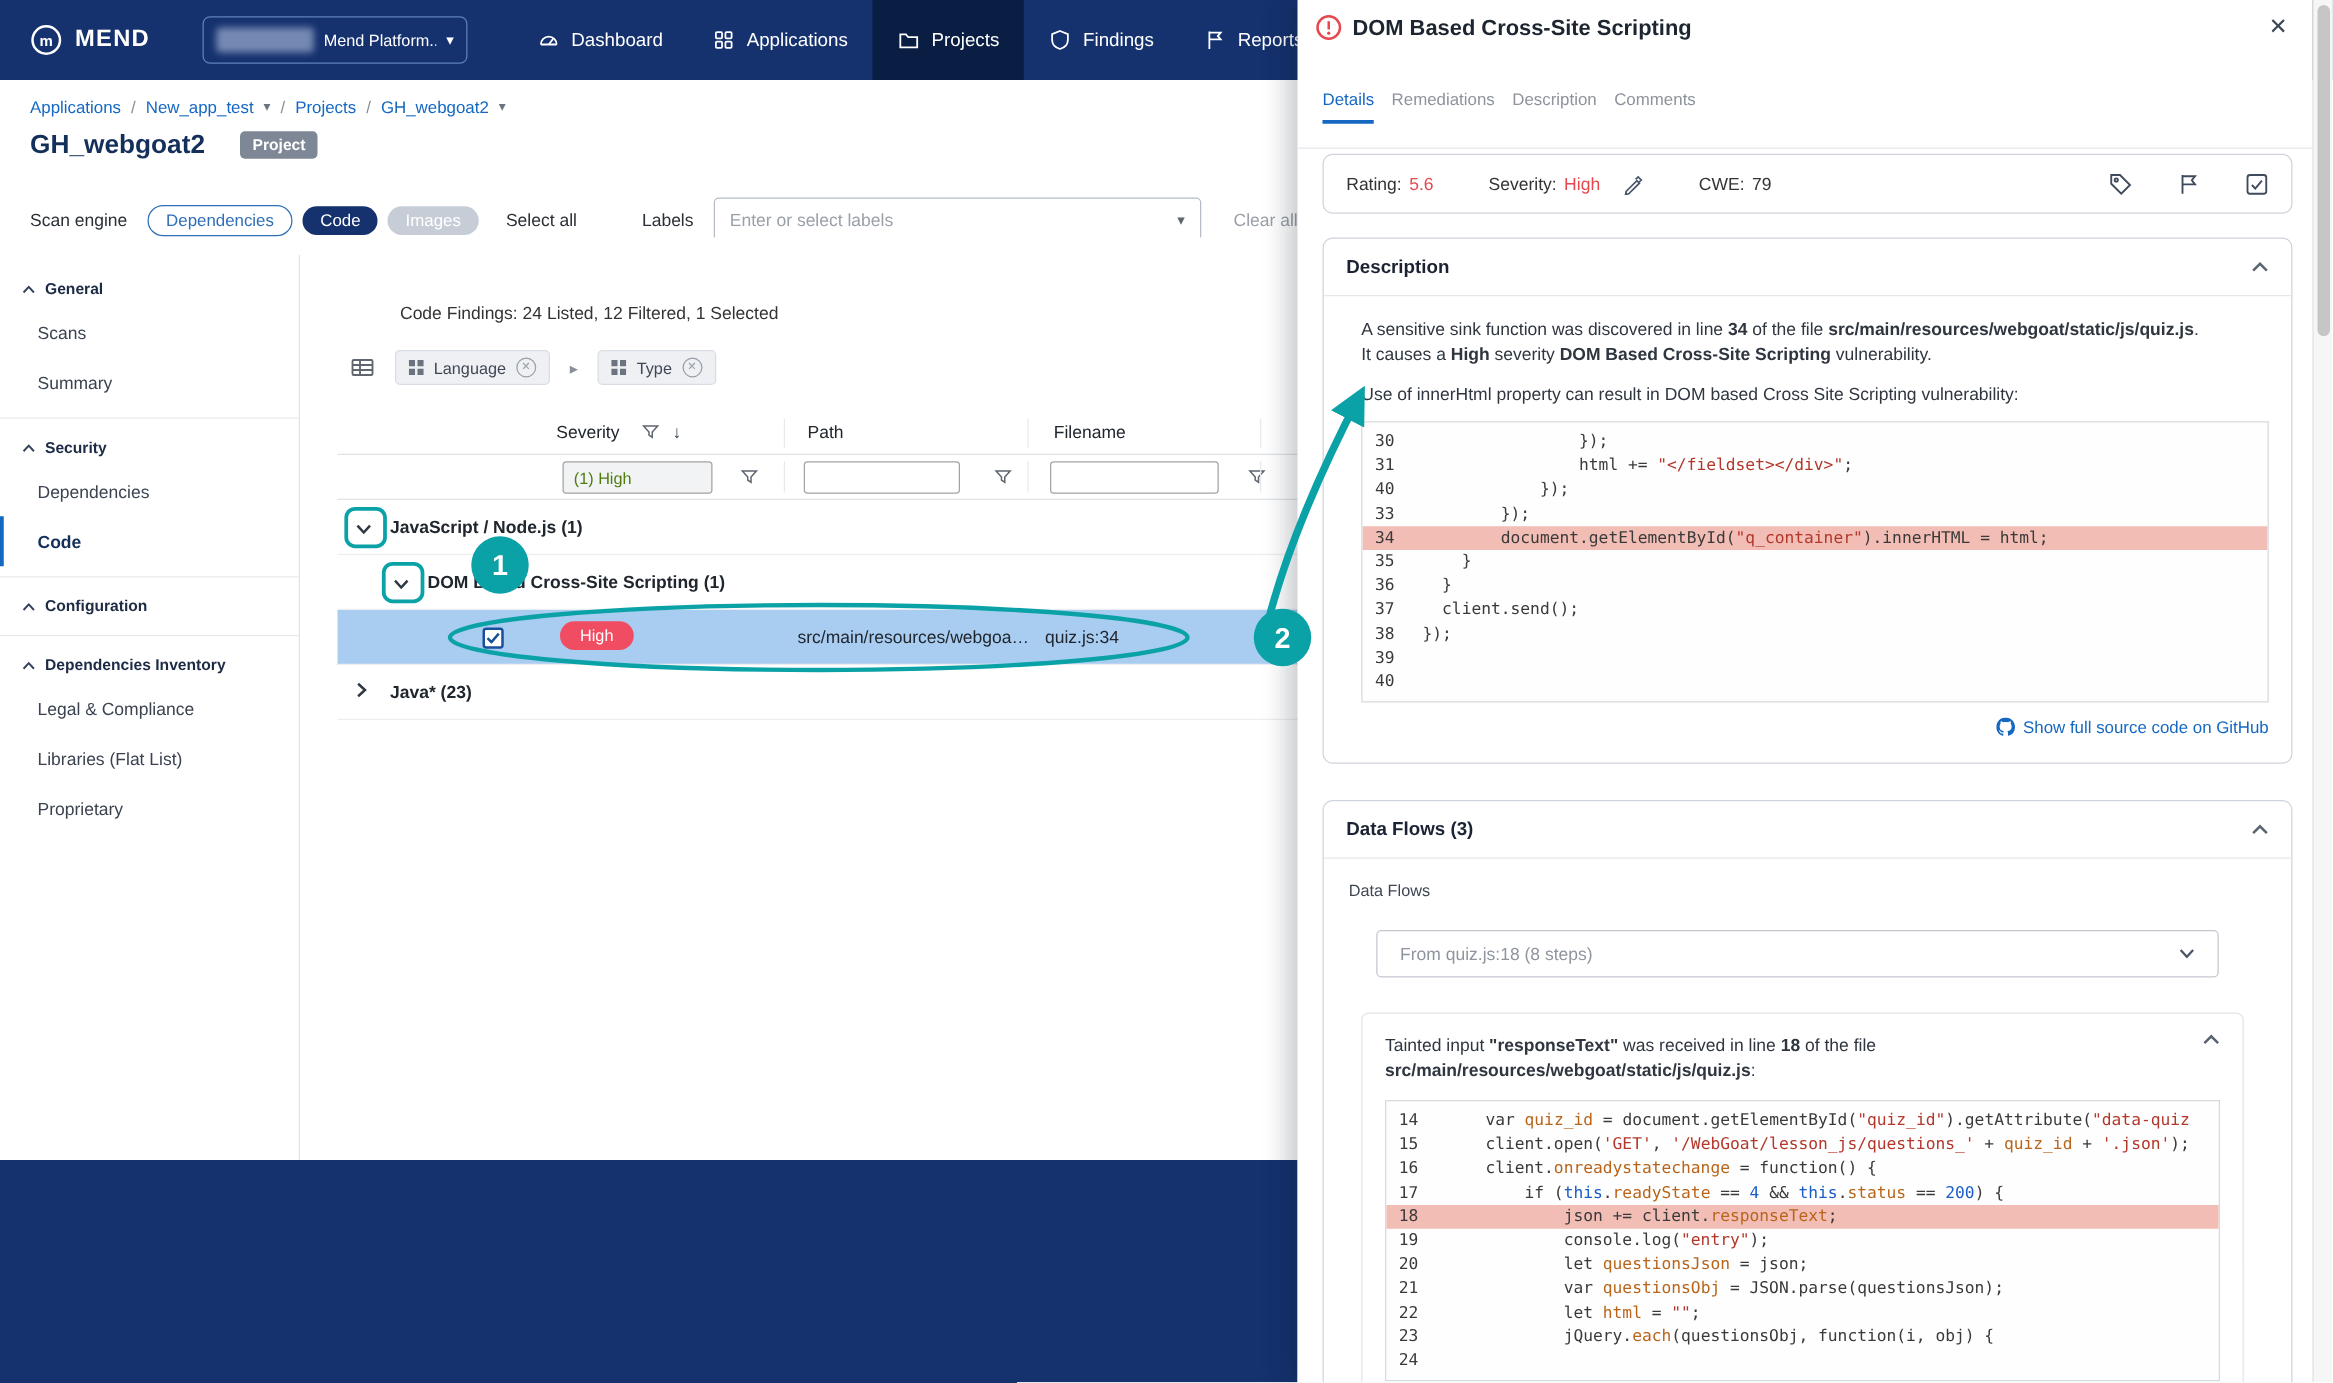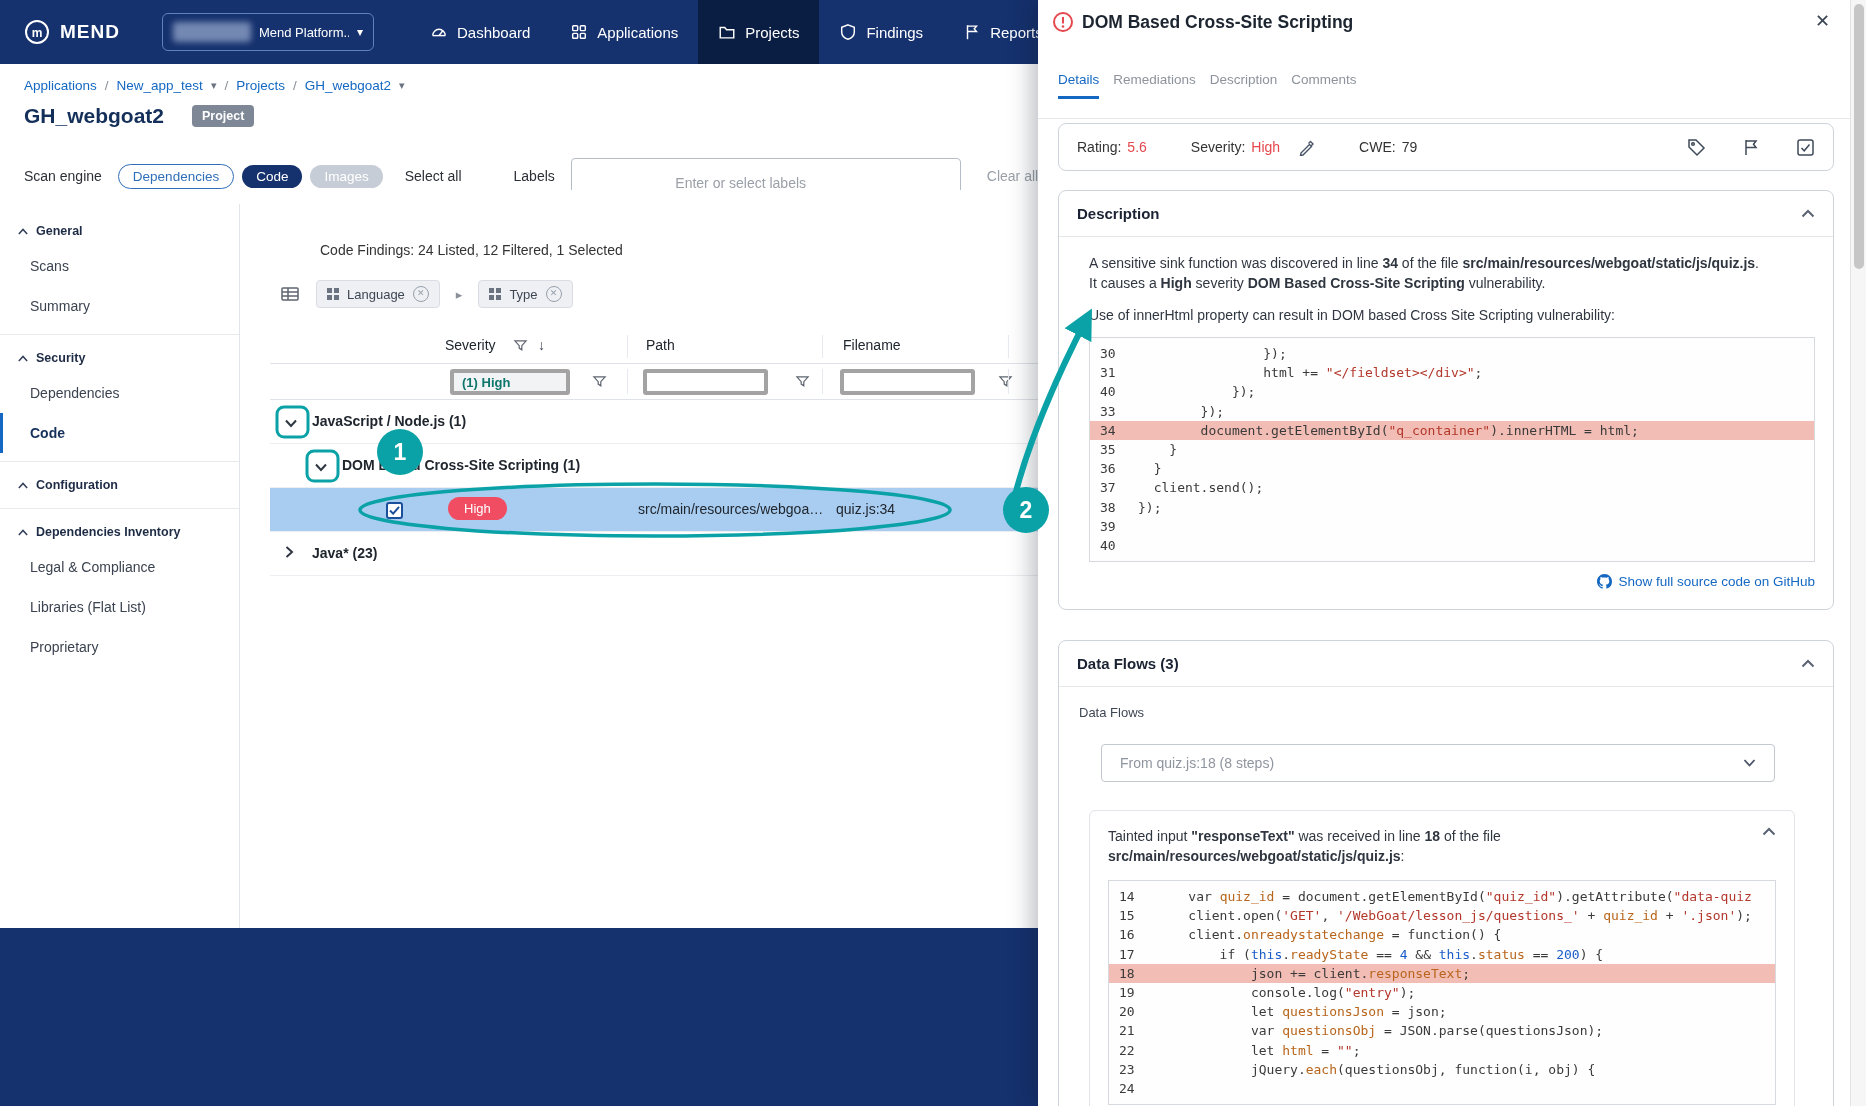--- a/index.html
+++ b/index.html
@@ -34,21 +34,21 @@
 
   .engine-row { position:absolute; left:24px; top:158px; display:flex; align-items:center; z-index:1; }
   .engine-label { font-size:14px; color:#2b2f36; margin-right:16px; }
   .pill { border-radius:14px; padding:4px 14px; font-size:13.5px; margin-right:8px; cursor:pointer; }
   .pill.outlined { border:1.5px solid #2f6fb8; color:#2f6fb8; background:#fff; }
   .pill.selected { background:#15316e; color:#fff; }
   .pill.disabled { background:#c7cdd7; color:#fff; }
   .select-all { margin-left:14px; font-size:14px; color:#2b2f36; cursor:pointer; }
   .labels-label { margin-left:52px; font-size:14px; color:#2b2f36; }
   .labels-box { margin-left:16px; width:390px; height:36px; border:1px solid #b6bcc6; border-radius:4px;
-                display:flex; align-items:center; padding:16px 12px;flex-direction:column; }
+                display:flex; align-items:center; padding:16px 12px; }
   .labels-box input { border:none; outline:none; flex:1; font-size:14px; font-family:inherit; color:#333; }
   .labels-box input::placeholder { color:#9aa0a8; }
   .box-caret { color:#5f6670; font-size:12px; }
   .clear-all { margin-left:26px; font-size:14px; color:#9aa0a8; cursor:pointer; }
 
   
   .sidebar { position:absolute; left:0; top:204px; width:240px; height:738px; background:#fff;
              border-right:1px solid #e1e4e9; z-index:1; }
   .side-section { padding:8px 0; border-bottom:1px solid #e8eaee; }
   .side-section:first-child { padding-top:12px; }
@@ -68,22 +68,22 @@
   .chip-x { width:16px; height:16px; border:1.2px solid #98a0aa; border-radius:50%; color:#98a0aa;
             font-size:9px; line-height:13px; text-align:center; cursor:pointer; }
   .chips-arrow { color:#8a8f98; font-size:13px; }
   .icon-btn { cursor:pointer; display:inline-flex; }
 
   .grid-table { position:absolute; left:30px; top:140px; right:0; }
   .t-header { position:relative; height:34px; border-bottom:1px solid #dfe2e7; font-size:14px; color:#20262e; }
   .t-filter { position:relative; height:36px; border-bottom:1px solid #dfe2e7; }
   .colsep { position:absolute; top:5px; bottom:5px; width:1px; background:#e6e9ed; }
   .hlabel { position:absolute; top:7px; }
-  .f-input { position:absolute; top:5px; height:26px; border:4px solid #a3a3a3; border-radius:3px;
-             background:#f2f3f5; font-size:13px; color:#0f766e; font-family:inherit; padding:0 8px; outline:none;font-weight:bold; }
+  .f-input { position:absolute; top:5px; height:26px; border:1px solid #a3a3a3; border-radius:3px;
+             background:#f2f3f5; font-size:13px; color:#4d7c0f; font-family:inherit; padding:0 8px; outline:none; }
   .f-input.empty { background:#fff; }
   .funnel { position:absolute; top:10px; cursor:pointer; }
   .t-row { position:relative; height:44px; border-bottom:1px solid #eceef1; font-size:14px; color:#20262e; }
   .t-row .glabel { position:absolute; top:13px; font-weight:700; }
   .t-row.selected { background:#a9cdf1; }
   .chev { position:absolute; top:15px; cursor:pointer; }
   .cbox { position:absolute; left:116px; top:14px; width:17px; height:17px; background:#fff;
           border:2px solid #1a4f9c; border-radius:3px; cursor:pointer; display:flex; align-items:center; justify-content:center; }
   .sev-badge { position:absolute; left:178px; top:9px; background:#f14d62; color:#fff; font-size:13px;
                padding:4px 16px; border-radius:13px; }

